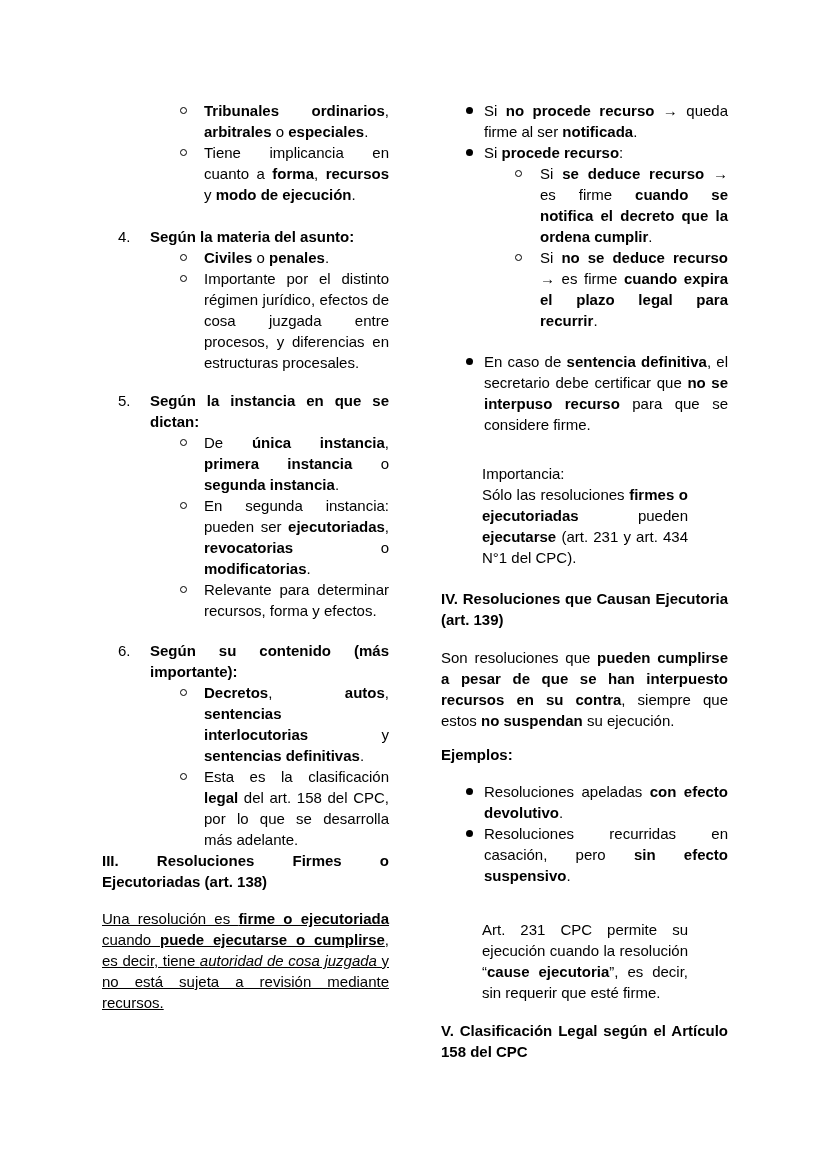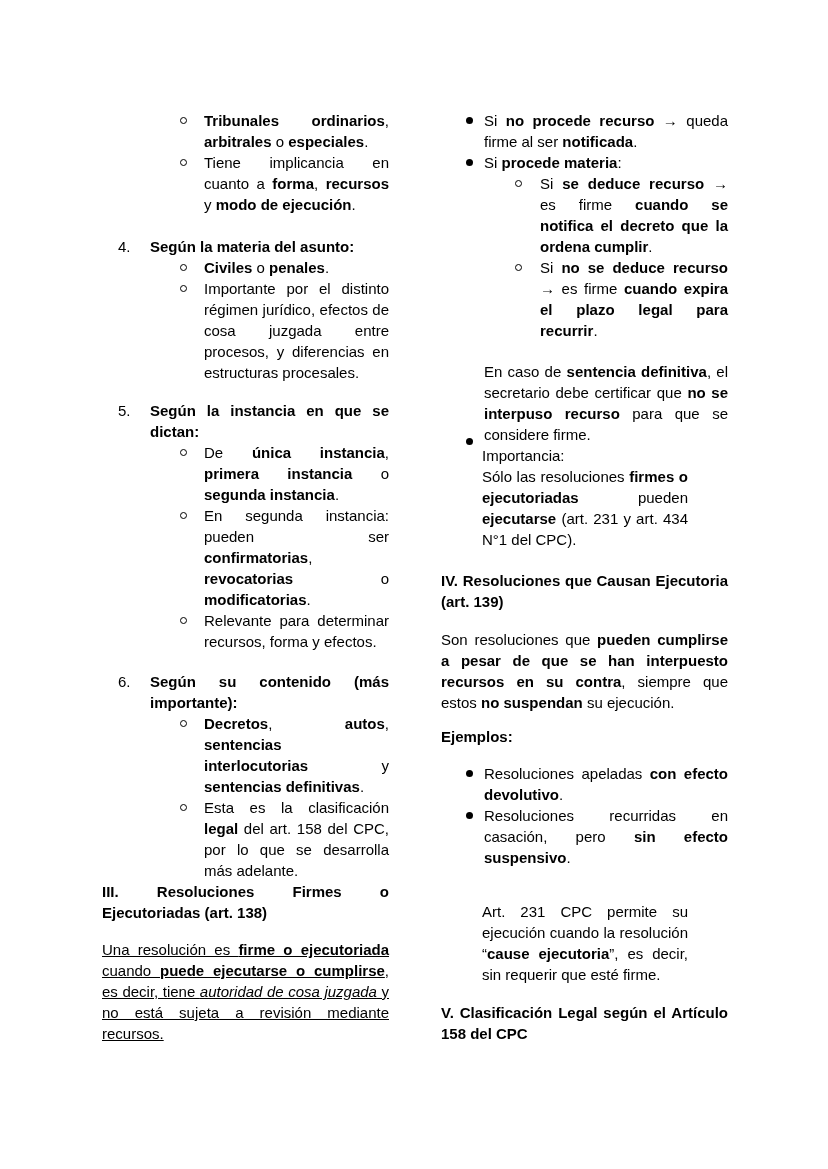--- a/index.html
+++ b/index.html
@@ -3,21 +3,21 @@
 <meta charset="utf-8">
 <style>
   * { margin:0; padding:0; box-sizing:border-box; }
   html, body { background:#ffffff; }
   body {
     width:828px; height:1169px; position:relative; overflow:hidden;
     font-family:"Liberation Sans","DejaVu Sans",sans-serif;
     font-size:15px; line-height:21px; color:#000000;
   }
   .page { position:absolute; inset:0; background:#ffffff; }
-  .col { position:absolute; top:110px; width:287px; }
+  .col { position:absolute; top:100px; width:287px; }
   .col-left  { left:102px; }
   .col-right { left:441px; }
 
   .block { text-align:justify; }
   .heading { font-weight:700; }
   .paragraph {}
   .indent-paragraph { margin-left:41px; width:206px; }
 
   .number-item, .circle-item, .disc-item, .subcircle-item { display:flex; }
   .marker { flex:none; }
@@ -70,21 +70,21 @@
       <div class="block circle-item">
         <span class="marker">
           <span class="glyph-circle"></span>
         </span>
         <div class="txt"><span>De </span><b>única instancia</b><span>, </span><b>primera instancia</b><span> o </span><b>segunda instancia</b><span>.</span></div>
       </div>
       <div class="block circle-item">
         <span class="marker">
           <span class="glyph-circle"></span>
         </span>
-        <div class="txt"><span>En segunda instancia: pueden ser </span><b>confirmatorias</b><span>, </span><b>revocatorias</b><span> o </span><b>modificatorias</b><span>.</span></div>
+        <div class="txt"><span>En segunda instancia: pueden ser </span><b>ejecutoriadas</b><span>, </span><b>revocatorias</b><span> o </span><b>modificatorias</b><span>.</span></div>
       </div>
       <div class="block circle-item">
         <span class="marker">
           <span class="glyph-circle"></span>
         </span>
         <div class="txt"><span>Relevante para determinar recursos, forma y efectos.</span></div>
       </div>
       <div class="block number-item" style="margin-top: 19px;">
         <span class="marker">6.</span>
         <div class="txt"><b>Según su contenido (más importante):</b></div>
@@ -108,41 +108,41 @@
       <div class="block disc-item">
         <span class="marker">
           <span class="glyph-disc"></span>
         </span>
         <div class="txt"><span>Si </span><b>no procede recurso</b><span> → queda firme al ser </span><b>notificada</b><span>.</span></div>
       </div>
       <div class="block disc-item">
         <span class="marker">
           <span class="glyph-disc"></span>
         </span>
-        <div class="txt"><span>Si </span><b>procede materia</b><span>:</span></div>
+        <div class="txt"><span>Si </span><b>procede recurso</b><span>:</span></div>
       </div>
       <div class="block subcircle-item">
         <span class="marker">
           <span class="glyph-circle"></span>
         </span>
         <div class="txt"><span>Si </span><b>se deduce recurso</b><span> → es firme </span><b>cuando se notifica el decreto que la ordena cumplir</b><span>.</span></div>
       </div>
       <div class="block subcircle-item">
         <span class="marker">
           <span class="glyph-circle"></span>
         </span>
         <div class="txt"><span>Si </span><b>no se deduce recurso</b><span> → es firme </span><b>cuando expira el plazo legal para recurrir</b><span>.</span></div>
       </div>
-      <div class="block disc-item" style="margin-top: 20px; align-items: flex-end;">
+      <div class="block disc-item" style="margin-top: 20px;">
         <span class="marker">
           <span class="glyph-disc"></span>
         </span>
         <div class="txt"><span>En caso de </span><b>sentencia definitiva</b><span>, el secretario debe certificar que </span><b>no se interpuso recurso</b><span> para que se considere firme.</span></div>
       </div>
-      <div class="block indent-paragraph" style="margin-top: 0;"><span>Importancia:</span></div>
+      <div class="block indent-paragraph" style="margin-top: 28px;"><span>Importancia:</span></div>
       <div class="block indent-paragraph"><span>Sólo las resoluciones </span><b>firmes o ejecutoriadas</b><span> pueden </span><b>ejecutarse</b><span> (art. 231 y art. 434 N°1 del CPC).</span></div>
       <div class="block heading" style="margin-top: 20px;"><span>IV. Resoluciones que Causan Ejecutoria (art. 139)</span></div>
       <div class="block paragraph" style="margin-top: 17px;"><span>Son resoluciones que </span><b>pueden cumplirse a pesar de que se han interpuesto recursos en su contra</b><span>, siempre que estos </span><b>no suspendan</b><span> su ejecución.</span></div>
       <div class="block heading" style="margin-top: 13px;"><span>Ejemplos:</span></div>
       <div class="block disc-item" style="margin-top: 16px;">
         <span class="marker">
           <span class="glyph-disc"></span>
         </span>
         <div class="txt"><span>Resoluciones apeladas </span><b>con efecto devolutivo</b><span>.</span></div>
       </div>

